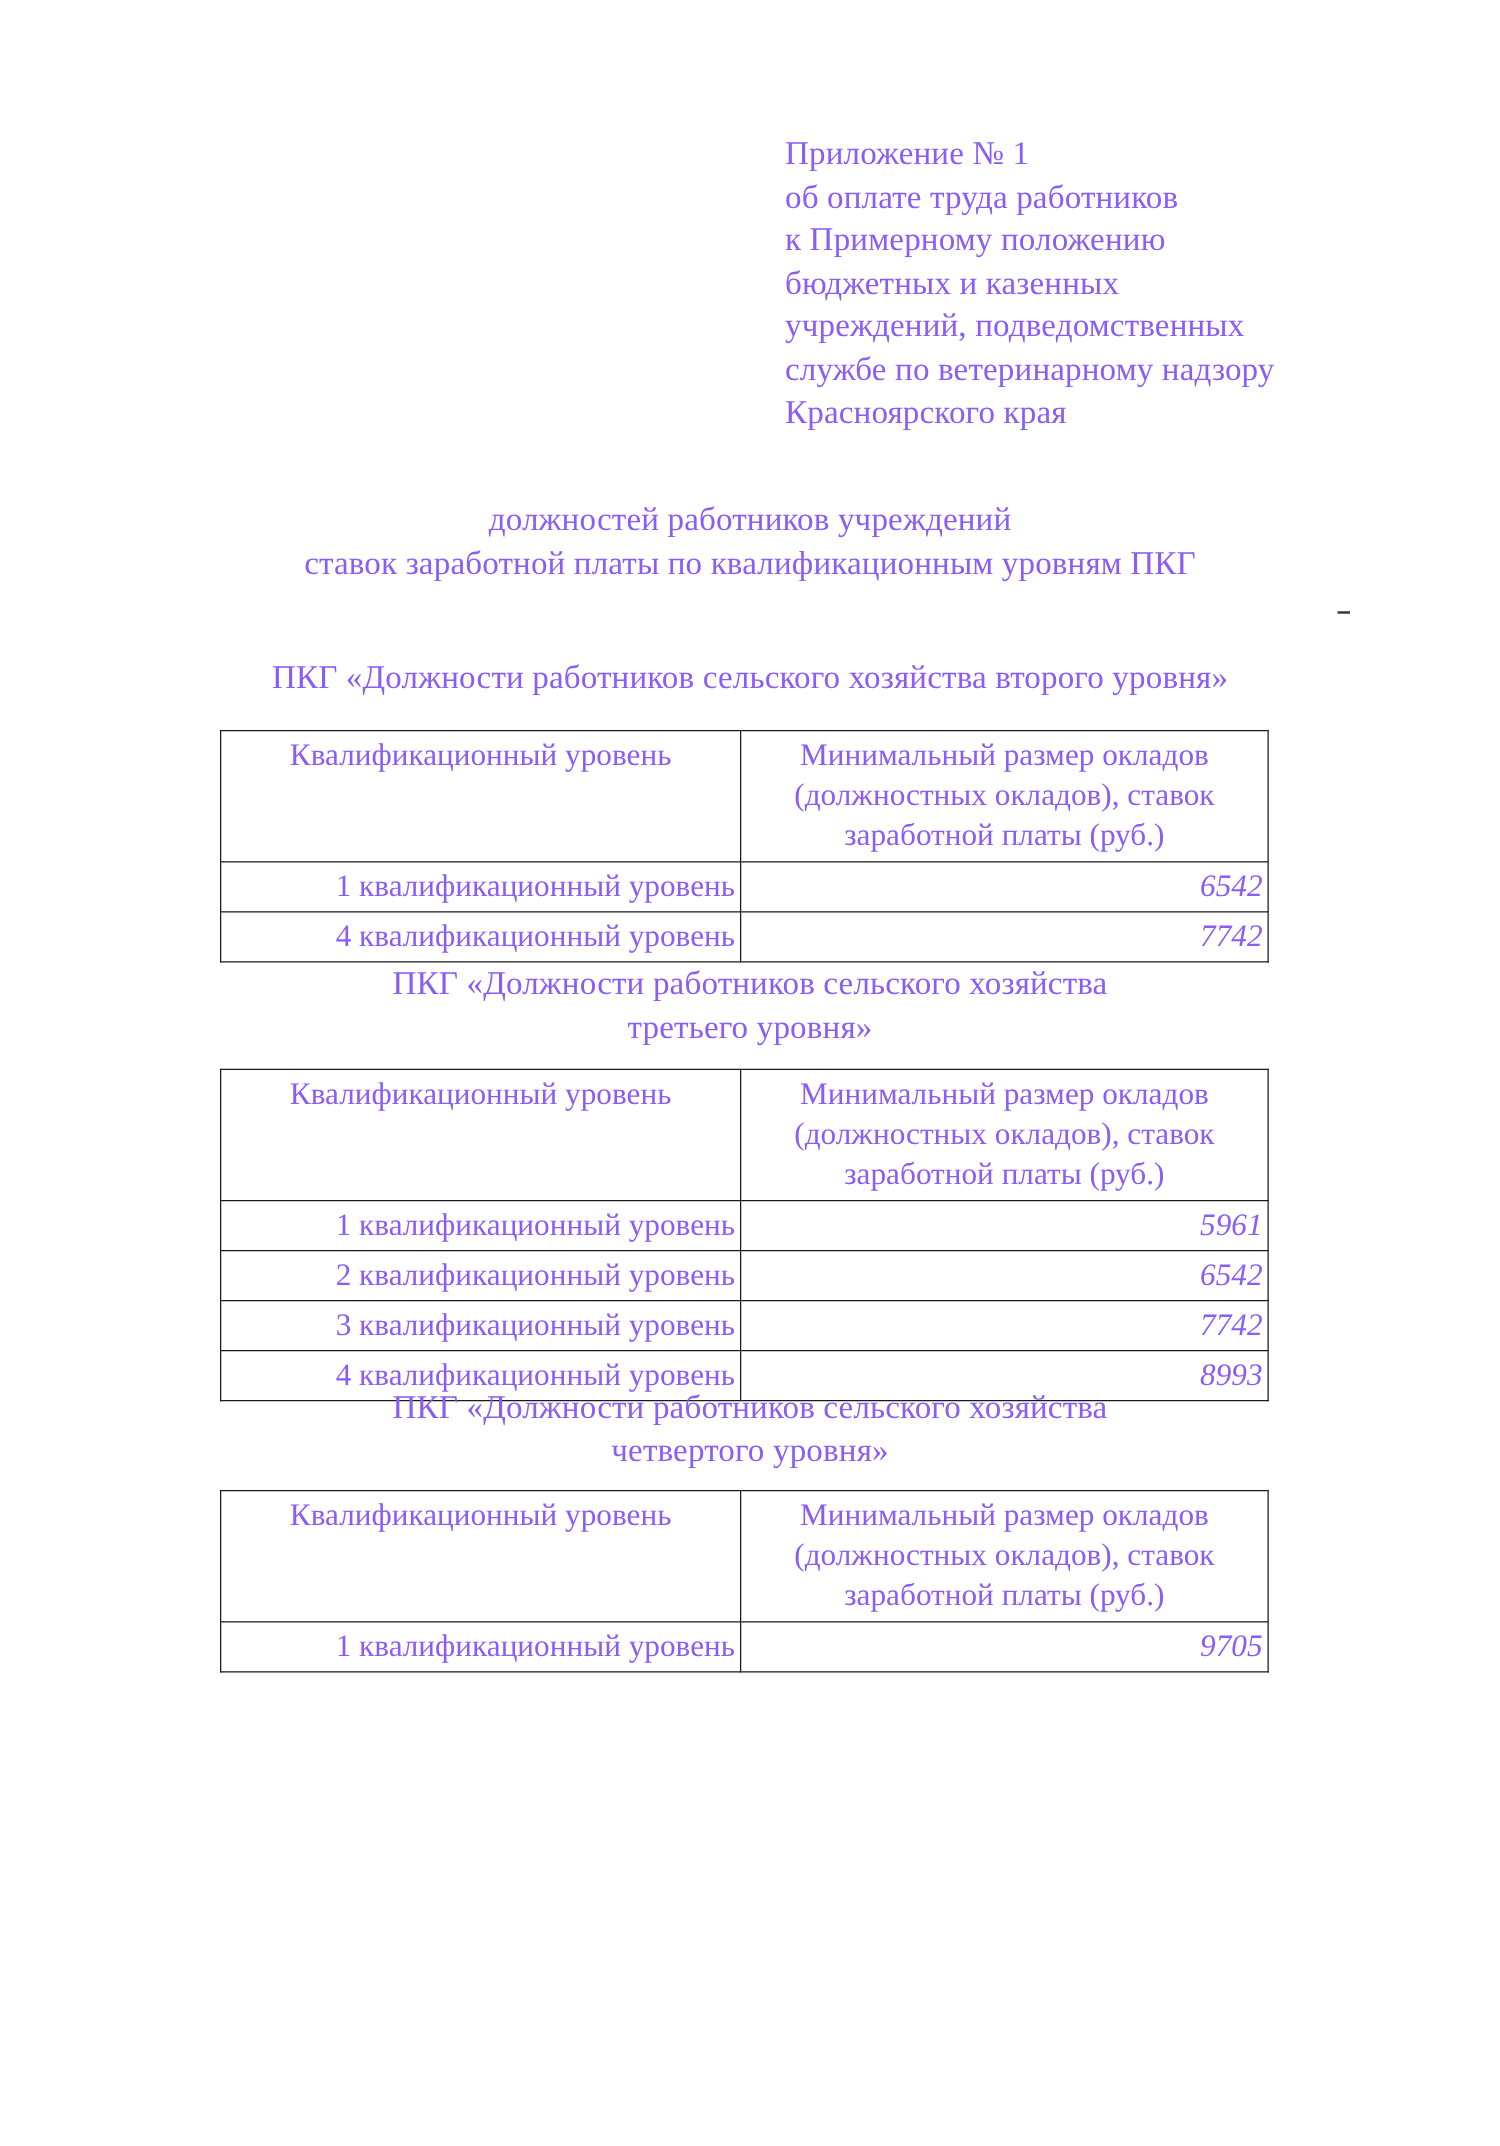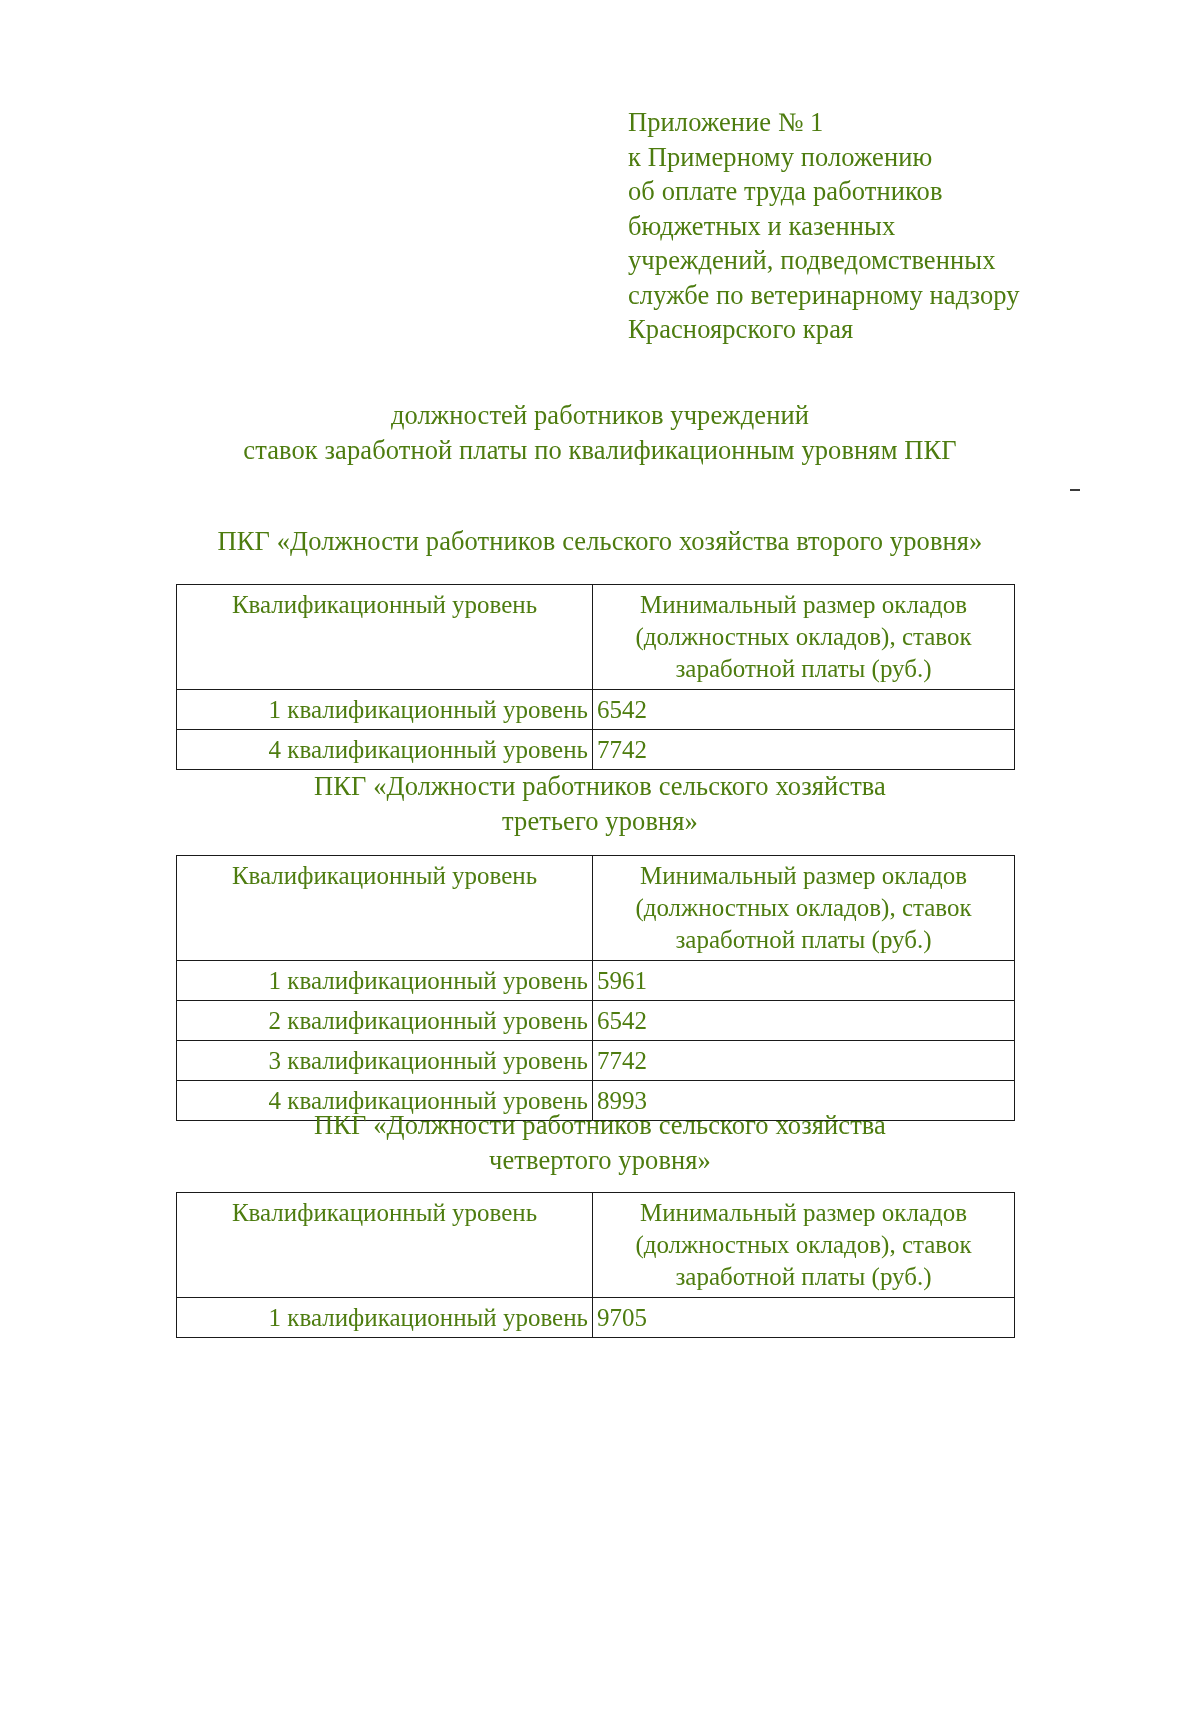--- a/index.html
+++ b/index.html
@@ -8,21 +8,21 @@
     padding: 0;
     background: #ffffff;
   }
   .page {
     position: relative;
     width: 1200px;
     height: 1381px;
     margin: 0 auto;
     background: #ffffff;
     font-family: "Liberation Serif", "DejaVu Serif", serif;
-    color: #4d7c0f;
+    color: #8b5cf6;
     overflow: hidden;
   }
 
   
   .header-block {
     position: absolute;
     left: 628px;
     top: 105px;
     width: 420px;
   }
@@ -99,22 +99,23 @@
     display: block;
     line-height: 32px;
   }
 
   .lvl-cell {
     text-align: right;
     padding: 3px 4px 4px 8px;
     white-space: nowrap;
   }
   .val-cell {
-    text-align: left;
+    text-align: right;
     padding: 3px 4px 4px 4px;
+    font-style: italic;
   }
 
   
   .scan-mark {
     position: absolute;
     background: #3a3a3a;
   }
   #mark-right {
     left: 1070px;
     top: 489px;
@@ -122,22 +123,22 @@
     height: 2px;
   }
 </style>
 </head>
 <body>
 
 <div class="page">
 
   <div class="header-block">
     <div class="header-line">Приложение № 1</div>
+    <div class="header-line">об оплате труда работников</div>
     <div class="header-line">к Примерному положению</div>
-    <div class="header-line">об оплате труда работников</div>
     <div class="header-line">бюджетных и казенных</div>
     <div class="header-line">учреждений, подведомственных</div>
     <div class="header-line">службе по ветеринарному надзору</div>
     <div class="header-line">Красноярского края</div>
   </div>
 
   <div class="scan-mark" id="mark-right"></div>
 
   <div class="doc-title">
     <div class="tline">должностей работников учреждений</div>

